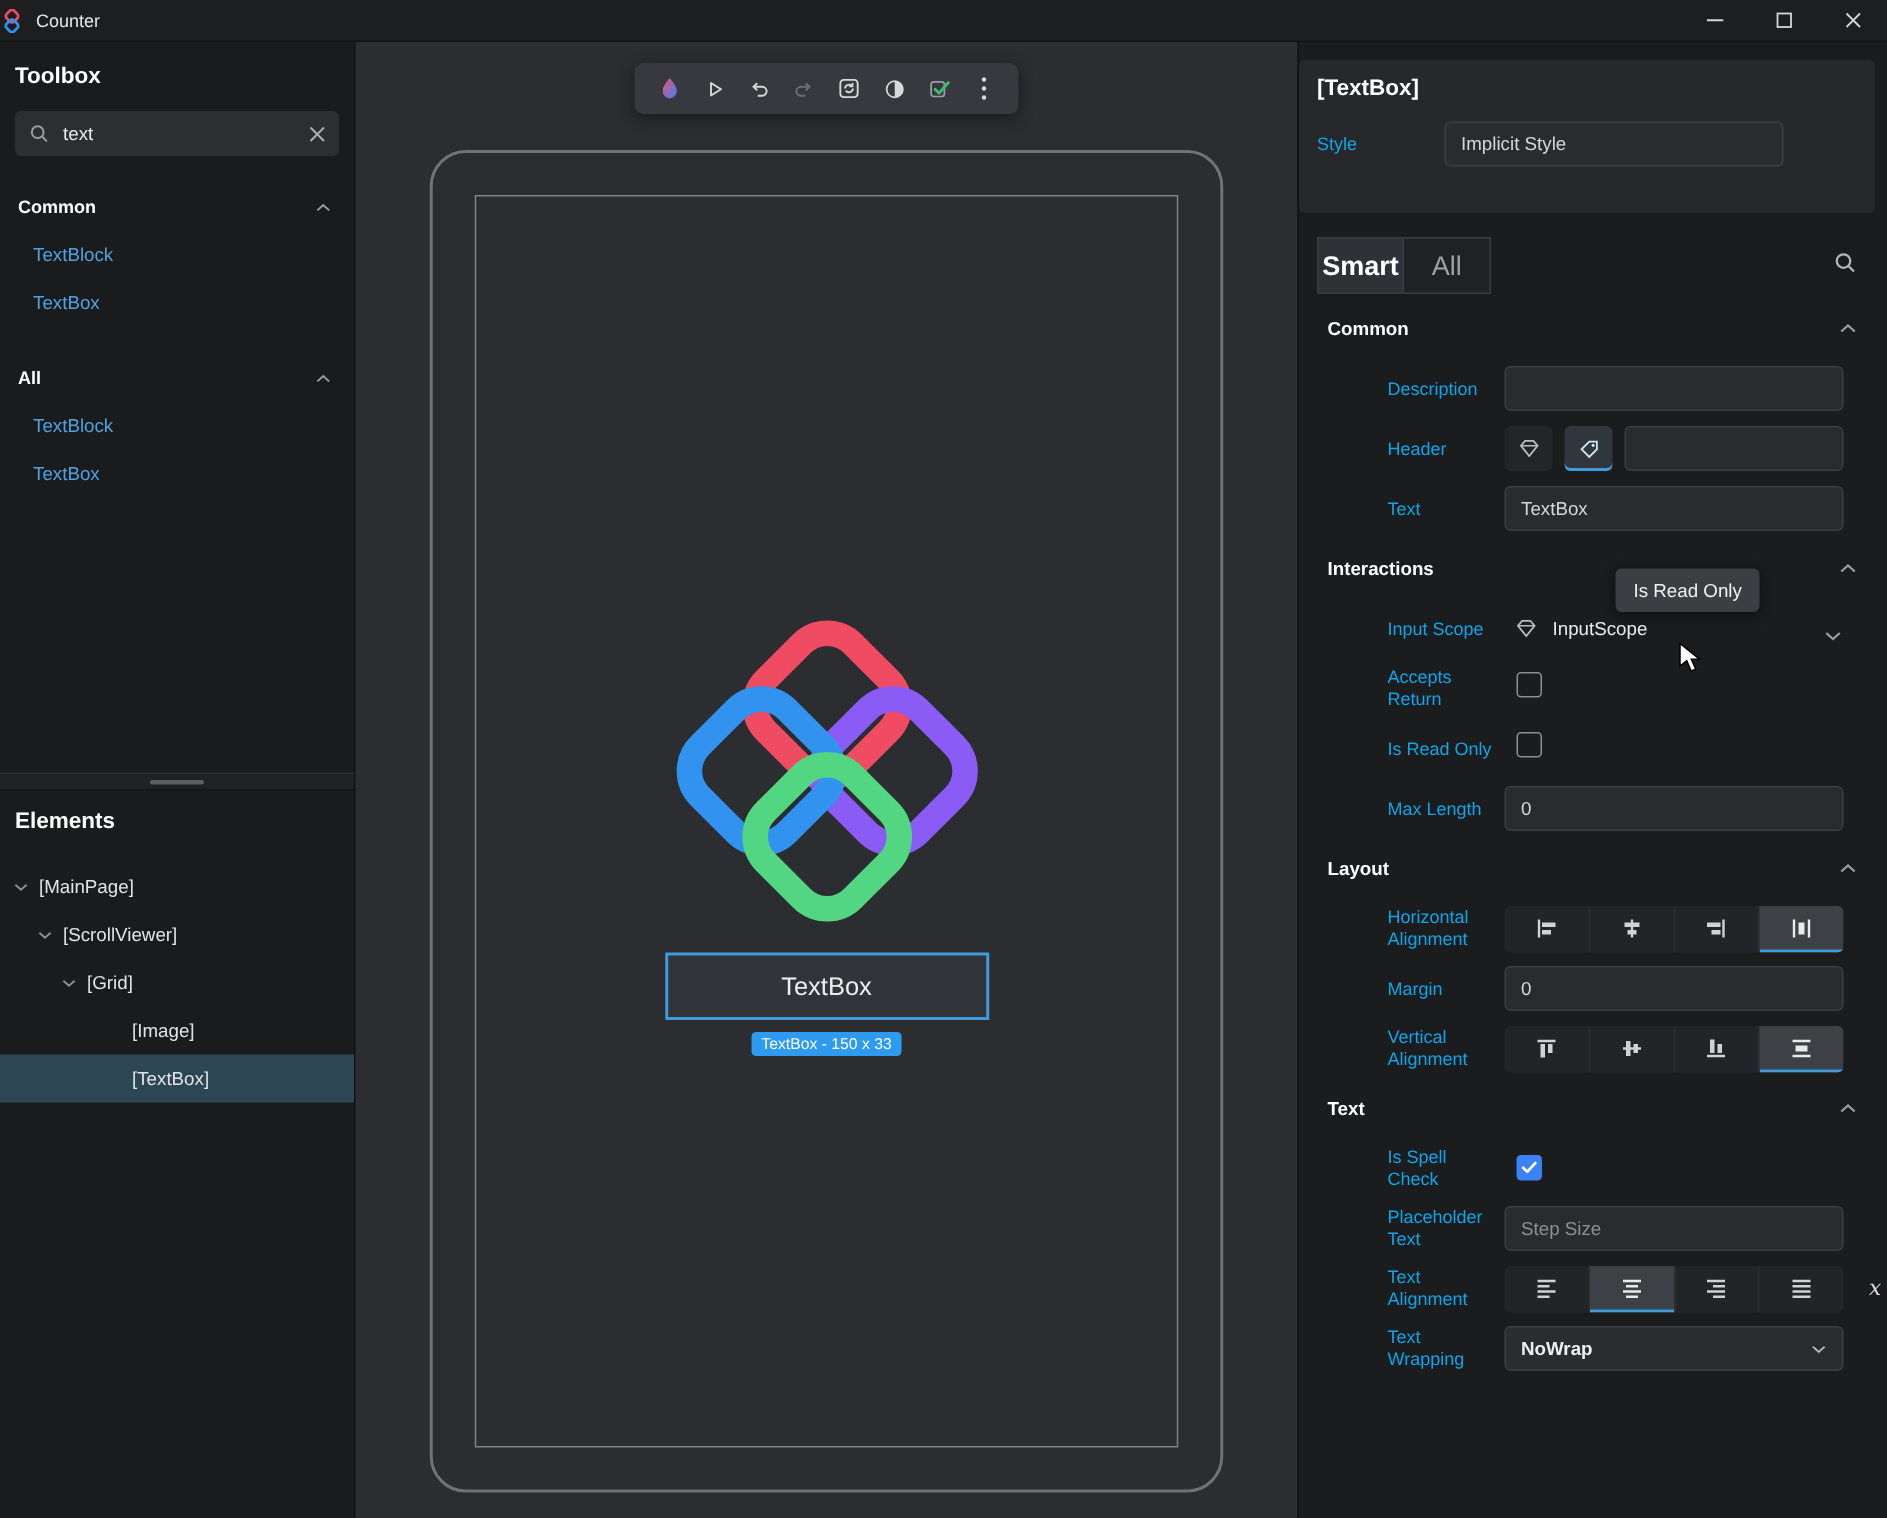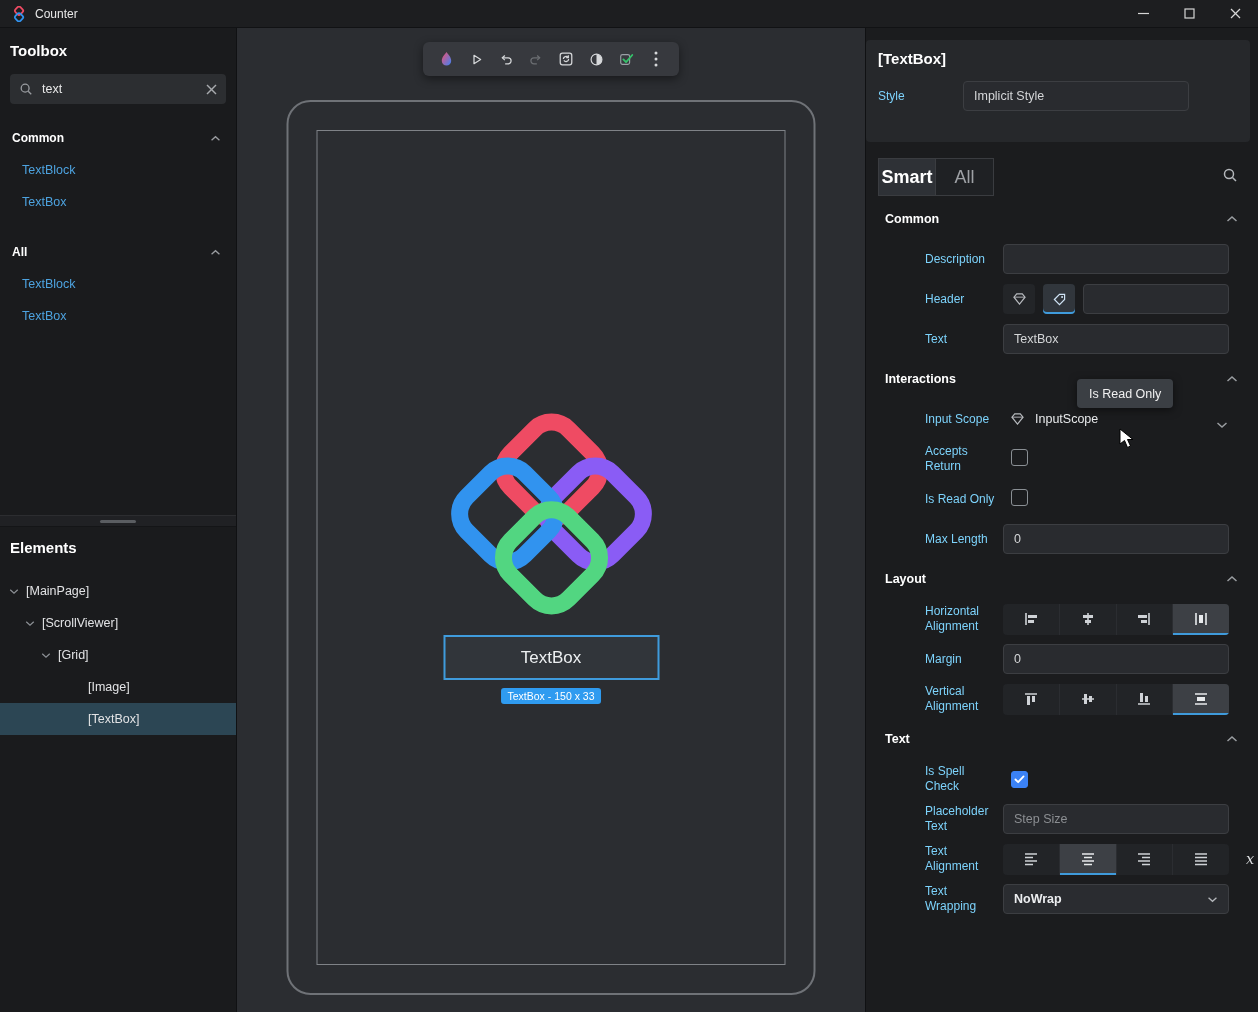--- a/index.html
+++ b/index.html
@@ -1,21 +1,21 @@
 <!DOCTYPE html>
 <html><head>
 <meta charset="utf-8">
 <style>
   * { box-sizing: border-box; margin: 0; padding: 0; }
   html,body { background:#000; }
   body { font-family: "Liberation Sans", "DejaVu Sans", sans-serif; }
   .app { width:1258px; height:1012px; display:flex; flex-direction:column; background:#1b1c1e; color:#e6e6e6; overflow:hidden; position:relative; }
 
   
-  .titlebar { height:28px; background:#1d1e20; border-bottom:1px solid #111214; display:flex; align-items:center; padding-left:11px; gap:8px; font-size:12px; color:#e8e8e8; flex:0 0 auto; }
+  .titlebar { height:28px; background:#1d1e20; border-bottom:1px solid #111214; display:flex; align-items:center; padding-left:0; gap:8px; font-size:12px; color:#e8e8e8; flex:0 0 auto; }
   .win-controls { margin-left:auto; display:flex; height:100%; }
   .win-btn { width:46px; height:100%; display:flex; align-items:center; justify-content:center; }
 
   .body { flex:1; display:flex; min-height:0; }
 
   
   .sidebar { width:237px; flex:0 0 237px; background:#1a1b1d; display:flex; flex-direction:column; border-right:1px solid #101113; }
   .panel-title { font-size:15px; font-weight:bold; color:#fff; padding:14px 0 0 10px; height:34px; }
   .toolbox { height:487px; flex:0 0 487px; display:flex; flex-direction:column; }
   .search { margin:12px 10px 0 10px; height:30px; background:#2c2e31; border-radius:4px; display:flex; align-items:center; padding:0 9px; gap:9px; }
@@ -41,21 +41,21 @@
   .screen { position:absolute; inset:28px; border:1px solid #7f8287; background:#2b2d31; }
   .logo { position:absolute; top:270px; left:50%; transform:translateX(-50%); }
   .cv-textbox { position:absolute; top:504px; left:50%; transform:translateX(-50%); width:216px; height:45px; background:#31353a; border:2px solid #3f9bdc; display:flex; align-items:center; justify-content:center; font-size:17px; color:#eceff1; }
   .size-badge { position:absolute; top:557px; left:50%; transform:translateX(-50%); background:#2f9bf0; color:#fff; font-size:10.5px; padding:2px 7px; border-radius:3px; white-space:nowrap; }
 
   
   .inspector { width:393px; flex:0 0 393px; background:#1b1c1e; position:relative; display:flex; flex-direction:column; border-left:1px solid #101113; }
   .insp-card { margin:12px 8px 0 0; height:102px; background:#26282b; border-radius:4px; padding:10px 12px; }
   .insp-card h1 { font-size:15px; font-weight:bold; color:#fff; }
   .card-row { margin-top:14px; display:grid; grid-template-columns:85px 226px; align-items:center; }
-  .insp-label { font-size:12px; color:#7dd3fc; line-height:1.25; padding-right:6px; }
+  .insp-label { font-size:12px; color:#0ea5e9; line-height:1.25; padding-right:6px; }
   .insp-input { width:226px; height:30px; background:#292b2f; border:1px solid #3c3e42; border-radius:4px; color:#d4d6d8; font-size:12.5px; padding:0 10px; font-family:inherit; outline:none; }
   .placeholder-style { color:#8b8e92; }
   .tabs { margin:16px 20px 3px 12px; height:38px; display:flex; align-items:center; }
   .tab { width:58px; height:38px; display:flex; align-items:center; justify-content:center; font-size:18px; border:1px solid #3a3c40; }
   .tab.active { background:#2e3136; color:#fff; font-weight:bold; }
   .tab.inactive { background:#1f2124; color:#9ea1a5; border-left:none; }
   .tabs .tab-search { margin-left:auto; }
   .sec-header { height:40px; display:flex; align-items:center; padding:0 20px 0 19px; font-size:12.5px; font-weight:bold; color:#fff; }
   .sec-header .chev { margin-left:auto; }
   .prop-row { height:40px; display:grid; grid-template-columns:78px 226px 1fr; align-items:center; padding-left:19px;margin-left:40px; }

